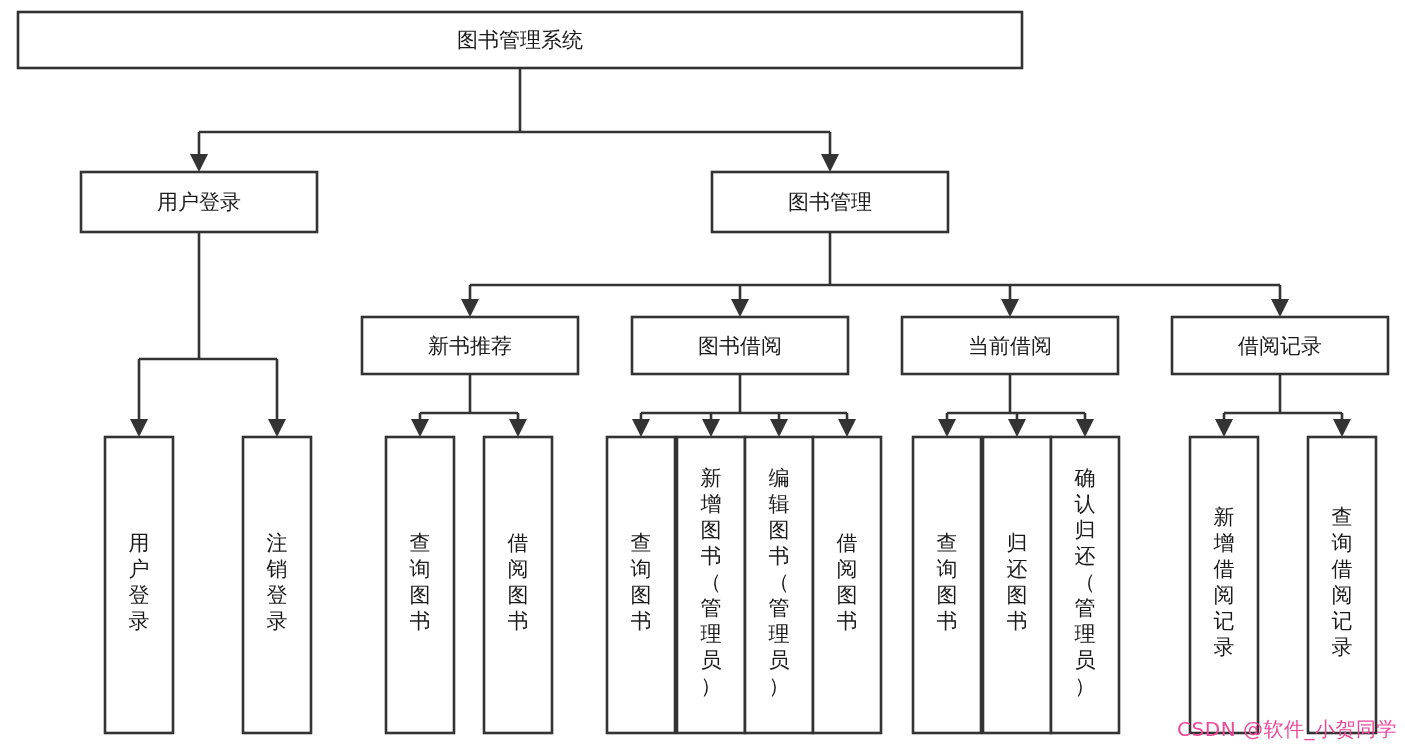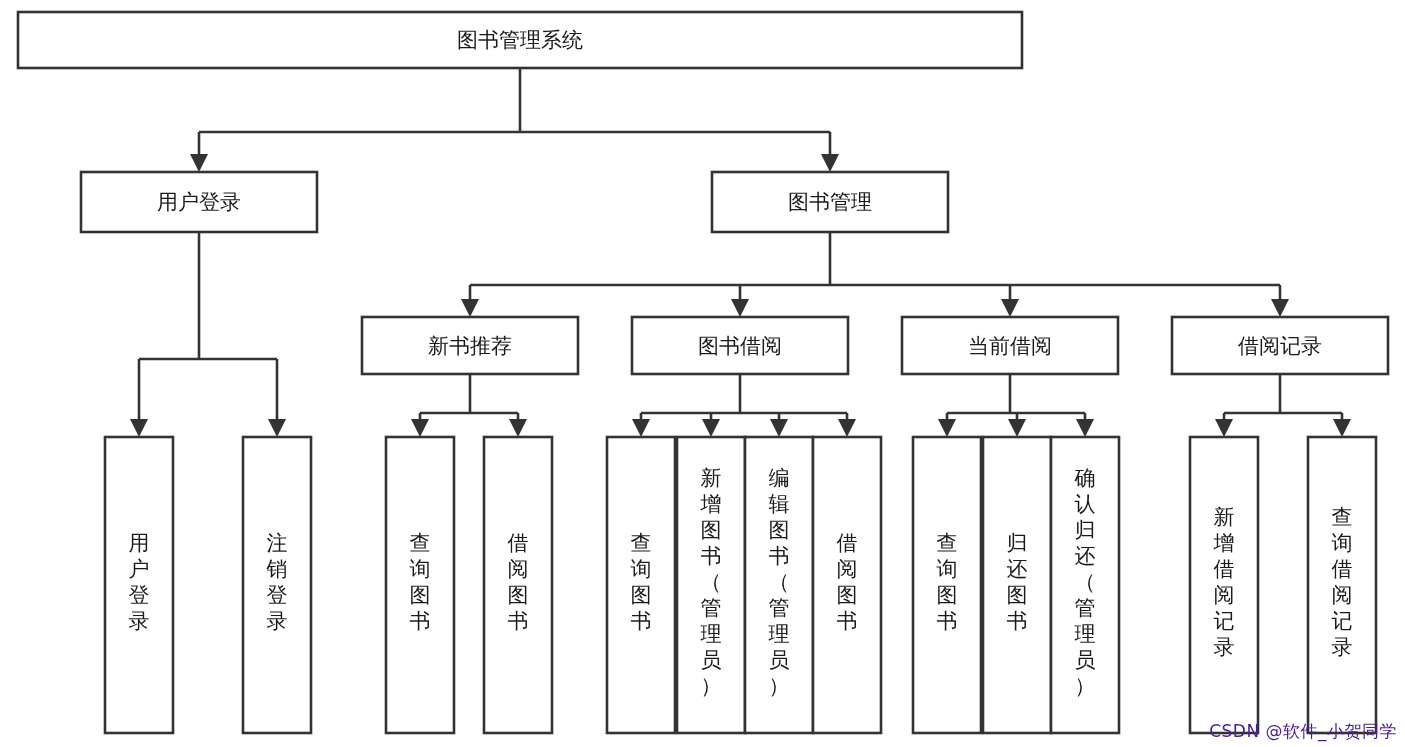--- a/index.html
+++ b/index.html
@@ -54,22 +54,22 @@
   }
   .arrow-head {
     fill: #333333;
     stroke: none;
   }
   .watermark-text {
     position: absolute;
     right: 8px;
     bottom: 4px;
     font-family: "DejaVu Sans", "Liberation Sans", sans-serif;
-    font-size: 17px;
-    color: #4c1d95;
+    font-size: 20px;
+    color: #ec4899;
     white-space: nowrap;
     letter-spacing: 0.5px;
     user-select: none;
   }
 </style>
 </head>
 <body>
 
 <div id="diagram-root">
   <svg id="hierarchy-svg" viewBox="0 0 1405 747" xmlns="http://www.w3.org/2000/svg">

